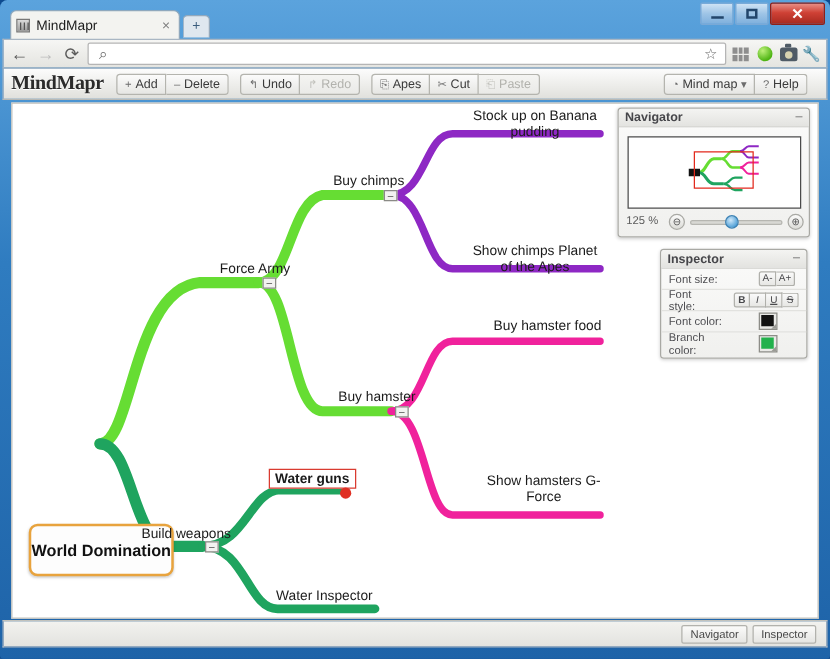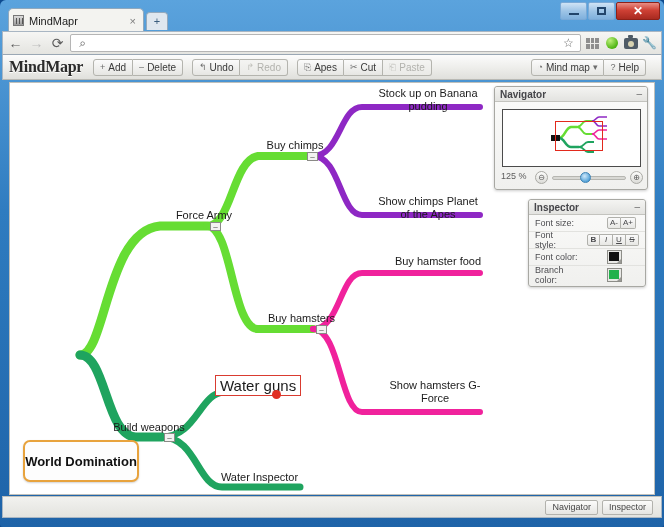--- a/index.html
+++ b/index.html
@@ -141,26 +141,25 @@
     position: absolute; width: 11px; height: 9px;
     background: #f2f2f0; border: 1px solid #8a8a86;
     font-size: 8px; line-height: 7px; text-align: center; color: #3a3a3a;
   }
   #node-world {
     position: absolute; left: 13px; top: 336px; width: 116px; height: 42px;
     background: #fdfdfd; border: 2px solid #e8a33d; border-radius: 7px;
     display: flex; align-items: center; justify-content: center;
     font-size: 13px; font-weight: bold; color: #111; text-align: center; line-height: 15px;
     box-shadow: 0 1px 2px rgba(0,0,0,.18);
-    margin-top: 21px;
   }
   #node-waterguns {
     position: absolute; left: 215px; top: 375px;
     border: 1px solid #d93b30; background: #fff;
-    padding: 1px 4px; font-size: 15px; color: #1b1b1b;
+    padding: 1px 4px; font-size: 11px; color: #1b1b1b; font-weight: bold;
   }
   #waterguns-handle {
     position: absolute; left: 272px; top: 390px; width: 9px; height: 9px;
     border-radius: 50%; background: #e03024;
   }
 
   
   .panel {
     position: absolute;
     background: linear-gradient(180deg,#fbfbfa,#f0f0ee);
@@ -387,21 +386,21 @@
 
     <div id="node-world">World
 Domination</div>
 
     <div class="node-label" style="left:154px; top:126px; width:80px;">Force Army</div>
     <div class="node-label" style="left:245px; top:56px;  width:80px;">Buy chimps</div>
     <div class="node-label" style="left:353px; top:4px;   width:130px;">Stock up on Banana
 pudding</div>
     <div class="node-label" style="left:353px; top:112px; width:130px;">Show chimps Planet
 of the Apes</div>
-    <div class="node-label" style="left:244px; top:229px; width:95px;">Buy hamsters</div>
+    <div class="node-label" style="left:244px; top:229px; width:95px;">Buy hamster</div>
     <div class="node-label" style="left:373px; top:172px; width:110px;">Buy hamster food</div>
     <div class="node-label" style="left:366px; top:296px; width:118px;">Show hamsters G-
 Force</div>
     <div class="node-label" style="left:89px;  top:338px; width:100px;">Build weapons</div>
     <div class="node-label" style="left:197px; top:388px; width:105px;">Water Inspector</div>
 
     <div class="collapse-btn" style="left:200px; top:139px;">–</div>
     <div class="collapse-btn" style="left:297px; top:69px;">–</div>
     <div class="collapse-btn" style="left:306px; top:242px;">–</div>
     <div class="collapse-btn" style="left:154px; top:350px;">–</div>

